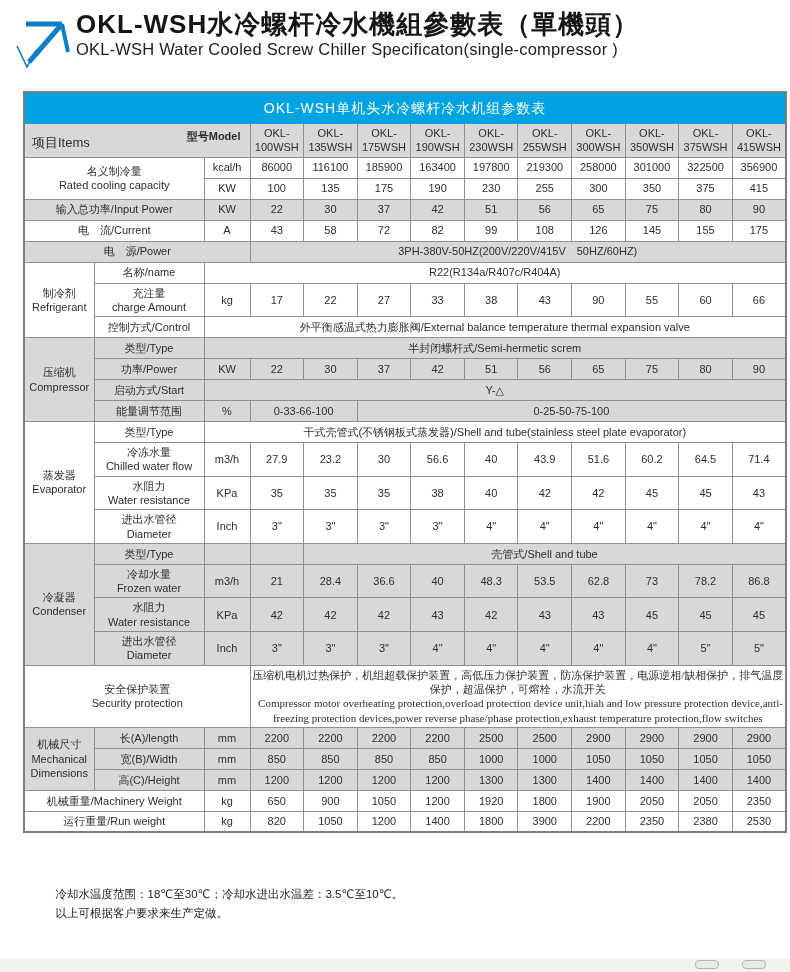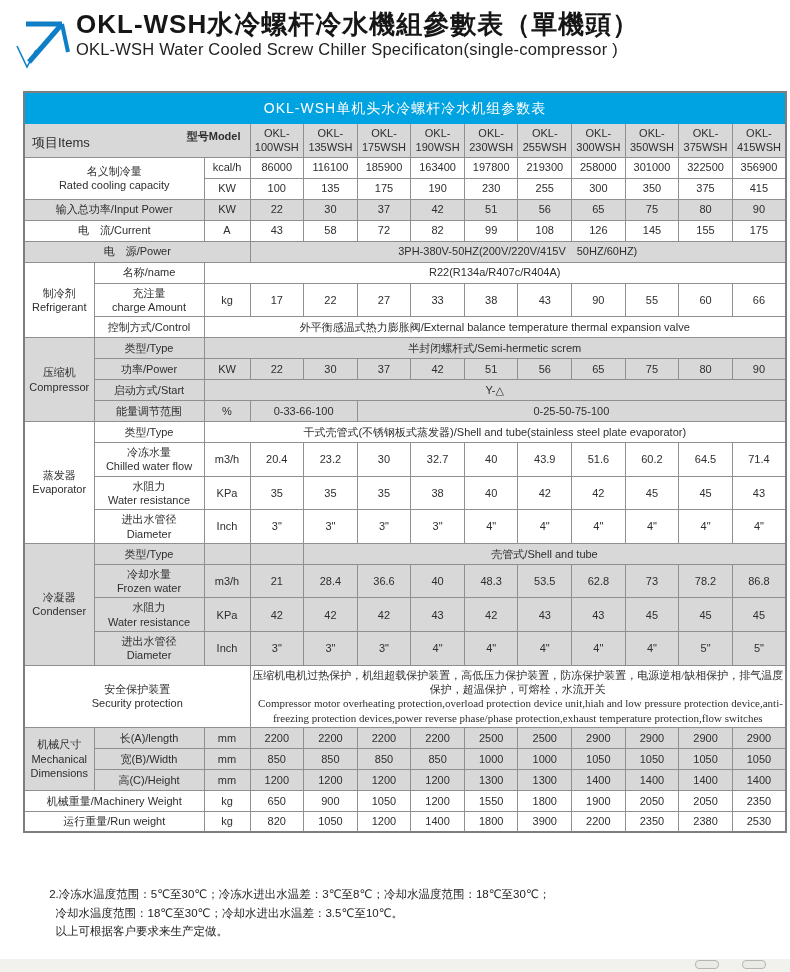--- a/index.html
+++ b/index.html
@@ -208,24 +208,24 @@
           <td colspan="8">0-25-50-75-100</td>
         </tr>
         <tr>
           <td rowspan="4">蒸发器<br>Evaporator</td>
           <td>类型/Type</td>
           <td colspan="11">干式壳管式(不锈钢板式蒸发器)/Shell and tube(stainless steel plate evaporator)</td>
         </tr>
         <tr>
           <td>冷冻水量<br>Chilled water flow</td>
           <td>m3/h</td>
-          <td>20.4</td>
+          <td>27.9</td>
           <td>23.2</td>
           <td>30</td>
-          <td>32.7</td>
+          <td>56.6</td>
           <td>40</td>
           <td>43.9</td>
           <td>51.6</td>
           <td>60.2</td>
           <td>64.5</td>
           <td>71.4</td>
         </tr>
         <tr>
           <td>水阻力<br>Water resistance</td>
           <td>KPa</td>
@@ -350,21 +350,21 @@
           <td>1400</td>
           <td>1400</td>
         </tr>
         <tr>
           <td colspan="2">机械重量/Machinery Weight</td>
           <td>kg</td>
           <td>650</td>
           <td>900</td>
           <td>1050</td>
           <td>1200</td>
-          <td>1550</td>
+          <td>1920</td>
           <td>1800</td>
           <td>1900</td>
           <td>2050</td>
           <td>2050</td>
           <td>2350</td>
         </tr>
         <tr>
           <td colspan="2">运行重量/Run weight</td>
           <td>kg</td>
           <td>820</td>
@@ -375,21 +375,21 @@
           <td>3900</td>
           <td>2200</td>
           <td>2350</td>
           <td>2380</td>
           <td>2530</td>
         </tr>
       </tbody>
   </table>
 
   <div class="notes">
-    <div><div class="ln">      2.冷冻水温度范围：5℃至30℃；冷冻水进出水温差：3℃至8℃；冷却水温度范围：18℃至30℃；</div><div class="ln">        冷却水温度范围：18℃至30℃；冷却水进出水温差：3.5℃至10℃。</div><div class="ln">        以上可根据客户要求来生产定做。</div></div>
+    <div><div class="ln">        冷却水温度范围：18℃至30℃；冷却水进出水温差：3.5℃至10℃。</div><div class="ln">        以上可根据客户要求来生产定做。</div></div>
     
   </div>
 
   <div class="bottom-strip">
     <span class="chip chip1"></span>
     <span class="chip chip2"></span>
   </div>
 
 </div>
 

